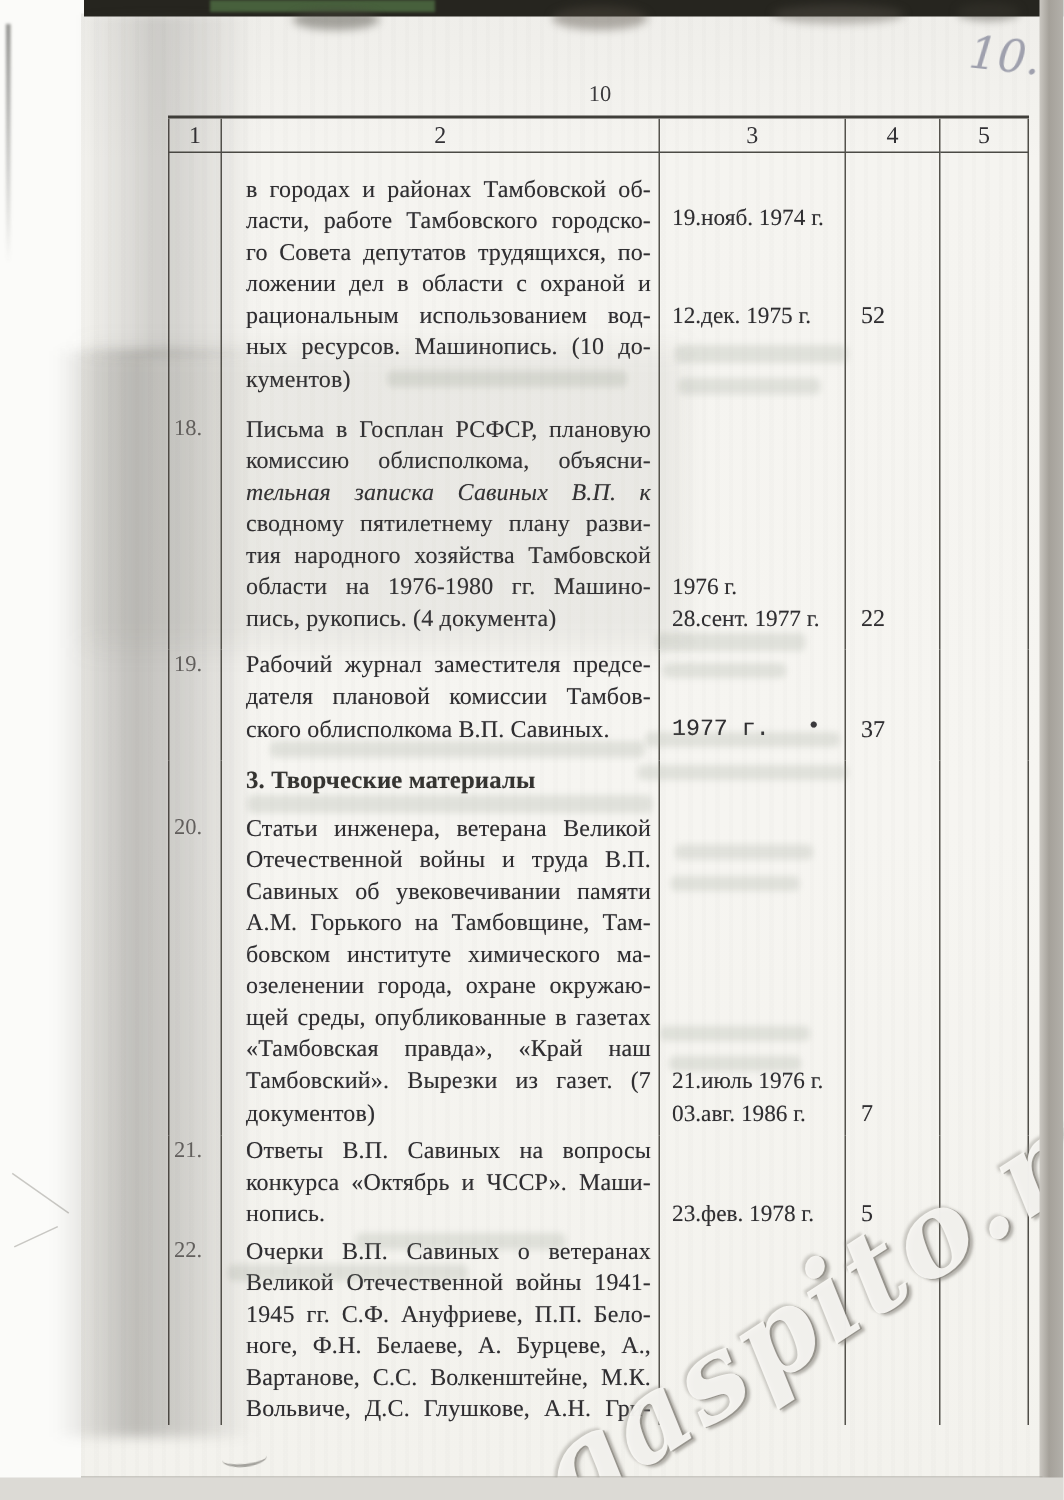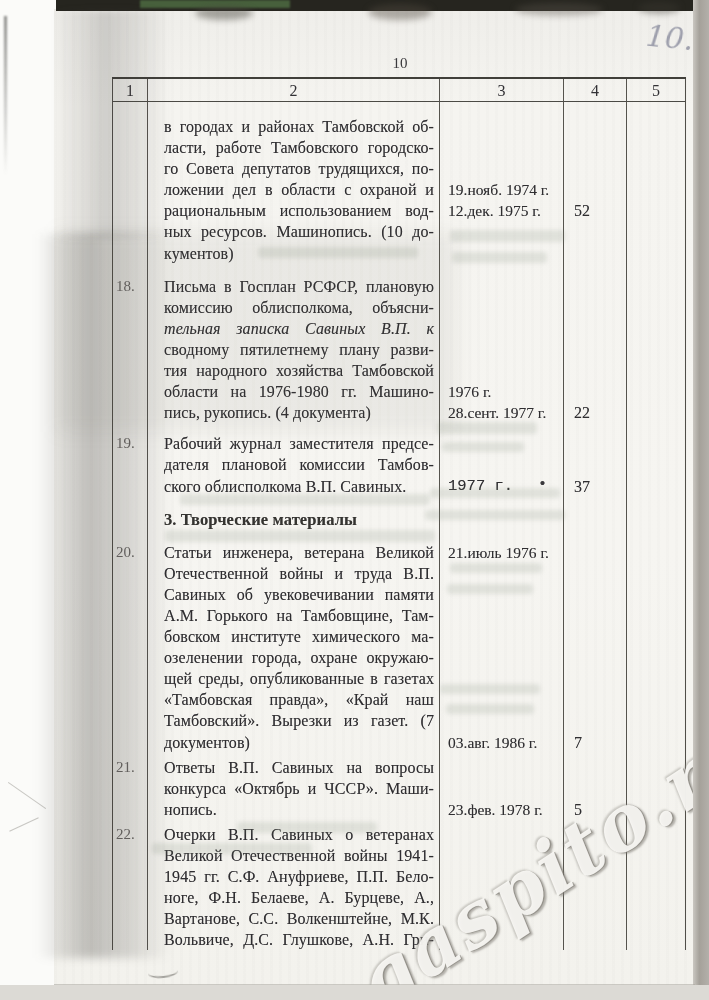--- a/index.html
+++ b/index.html
@@ -131,21 +131,21 @@
         <div class="cell c1" style="padding-bottom: 12px; padding-top: 14px;"></div>
         <div class="cell c2 desc" style="padding-bottom: 12px; padding-top: 14px;">
           <div class="line">в городах и районах Тамбовской об-</div>
           <div class="line">ласти, работе Тамбовского городско-</div>
           <div class="line">го Совета депутатов трудящихся, по-</div>
           <div class="line">ложении дел в области с охраной и</div>
           <div class="line">рациональным использованием вод-</div>
           <div class="line">ных ресурсов. Машинопись. (10 до-</div>
           <div class="line last">кументов)</div>
         </div>
-        <div class="cell c3 dates" style="padding-bottom: 54.2px; padding-top: 14px;">
+        <div class="cell c3 dates" style="padding-bottom: 54.2px; padding-top: 14px; gap: 44px;">
           <div>19.нояб. 1974 г.</div>
           <div>12.дек. 1975 г.</div>
         </div>
         <div class="cell c4 count" style="padding-bottom: 54.2px; padding-top: 14px;">
           <div>52</div>
         </div>
         <div class="cell c5" style="padding-bottom: 12px; padding-top: 14px;"></div>
         <div class="cell c1" style="padding-bottom: 10px; padding-top: 0px;">
           <div class="num">18.</div>
         </div>
@@ -197,21 +197,21 @@
           <div class="line">Отечественной войны и труда В.П.</div>
           <div class="line">Савиных об увековечивании памяти</div>
           <div class="line">А.М. Горького на Тамбовщине, Там-</div>
           <div class="line">бовском институте химического ма-</div>
           <div class="line">озеленении города, охране окружаю-</div>
           <div class="line">щей среды, опубликованные в газетах</div>
           <div class="line">«Тамбовская правда», «Край наш</div>
           <div class="line">Тамбовский». Вырезки из газет. (7</div>
           <div class="line last">документов)</div>
         </div>
-        <div class="cell c3 dates" style="padding-bottom: 4px; padding-top: 0px; justify-content: space-between;">
+        <div class="cell c3 dates" style="padding-bottom: 4px; padding-top: 0px;">
           <div>21.июль 1976 г.</div>
           <div>03.авг. 1986 г.</div>
         </div>
         <div class="cell c4 count" style="padding-bottom: 4px; padding-top: 0px;">
           <div>7</div>
         </div>
         <div class="cell c5" style="padding-bottom: 4px; padding-top: 0px;"></div>
         <div class="cell c1" style="padding-bottom: 4px; padding-top: 0px;">
           <div class="num">21.</div>
         </div>

